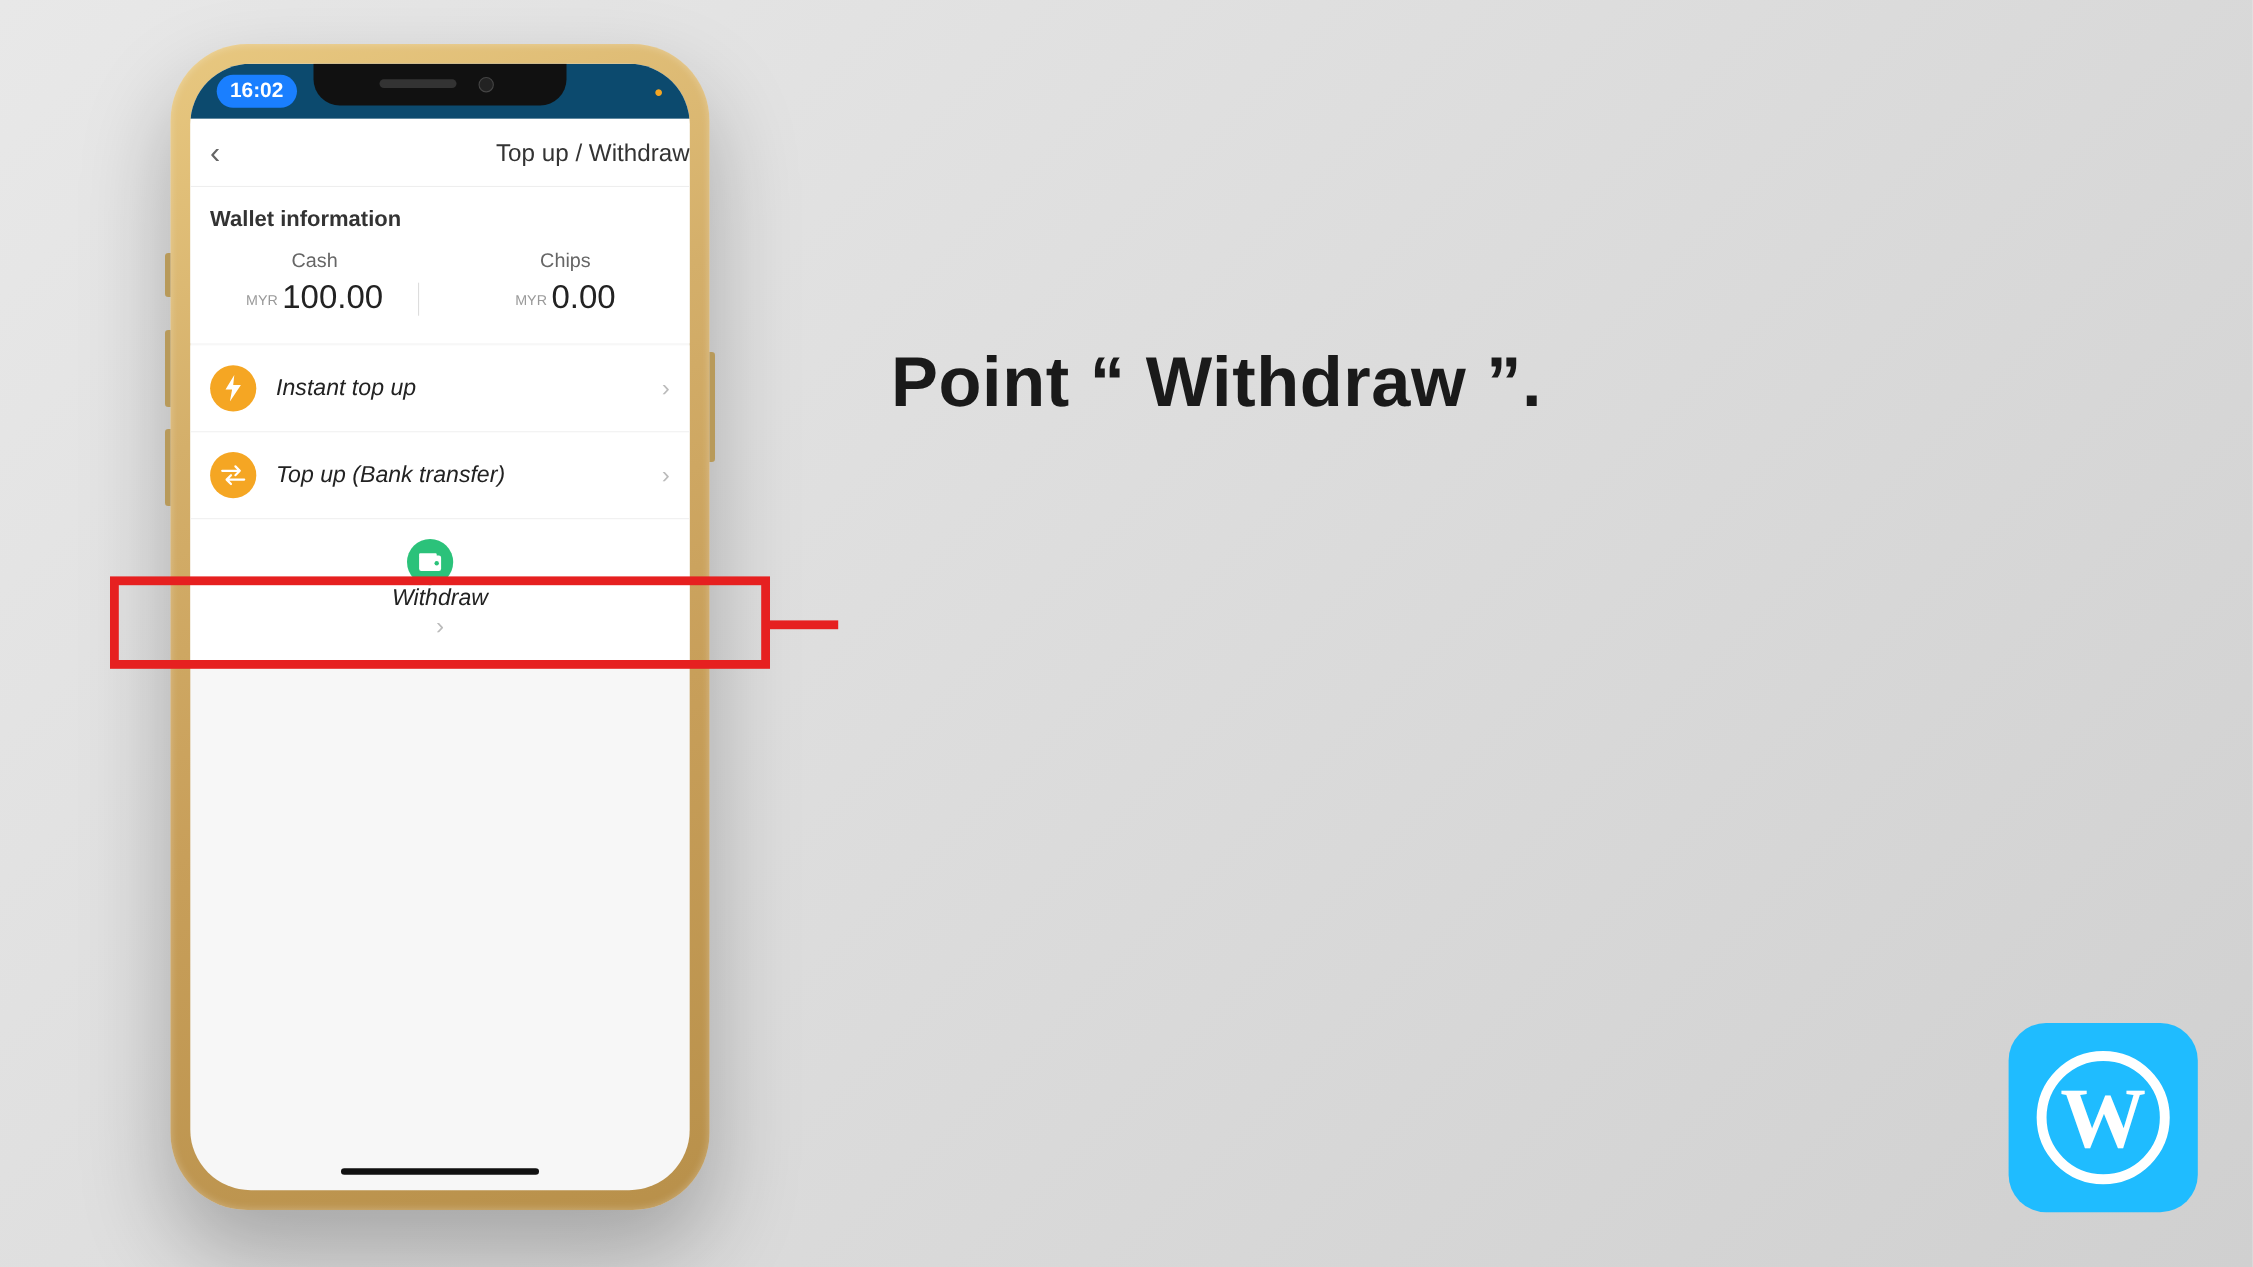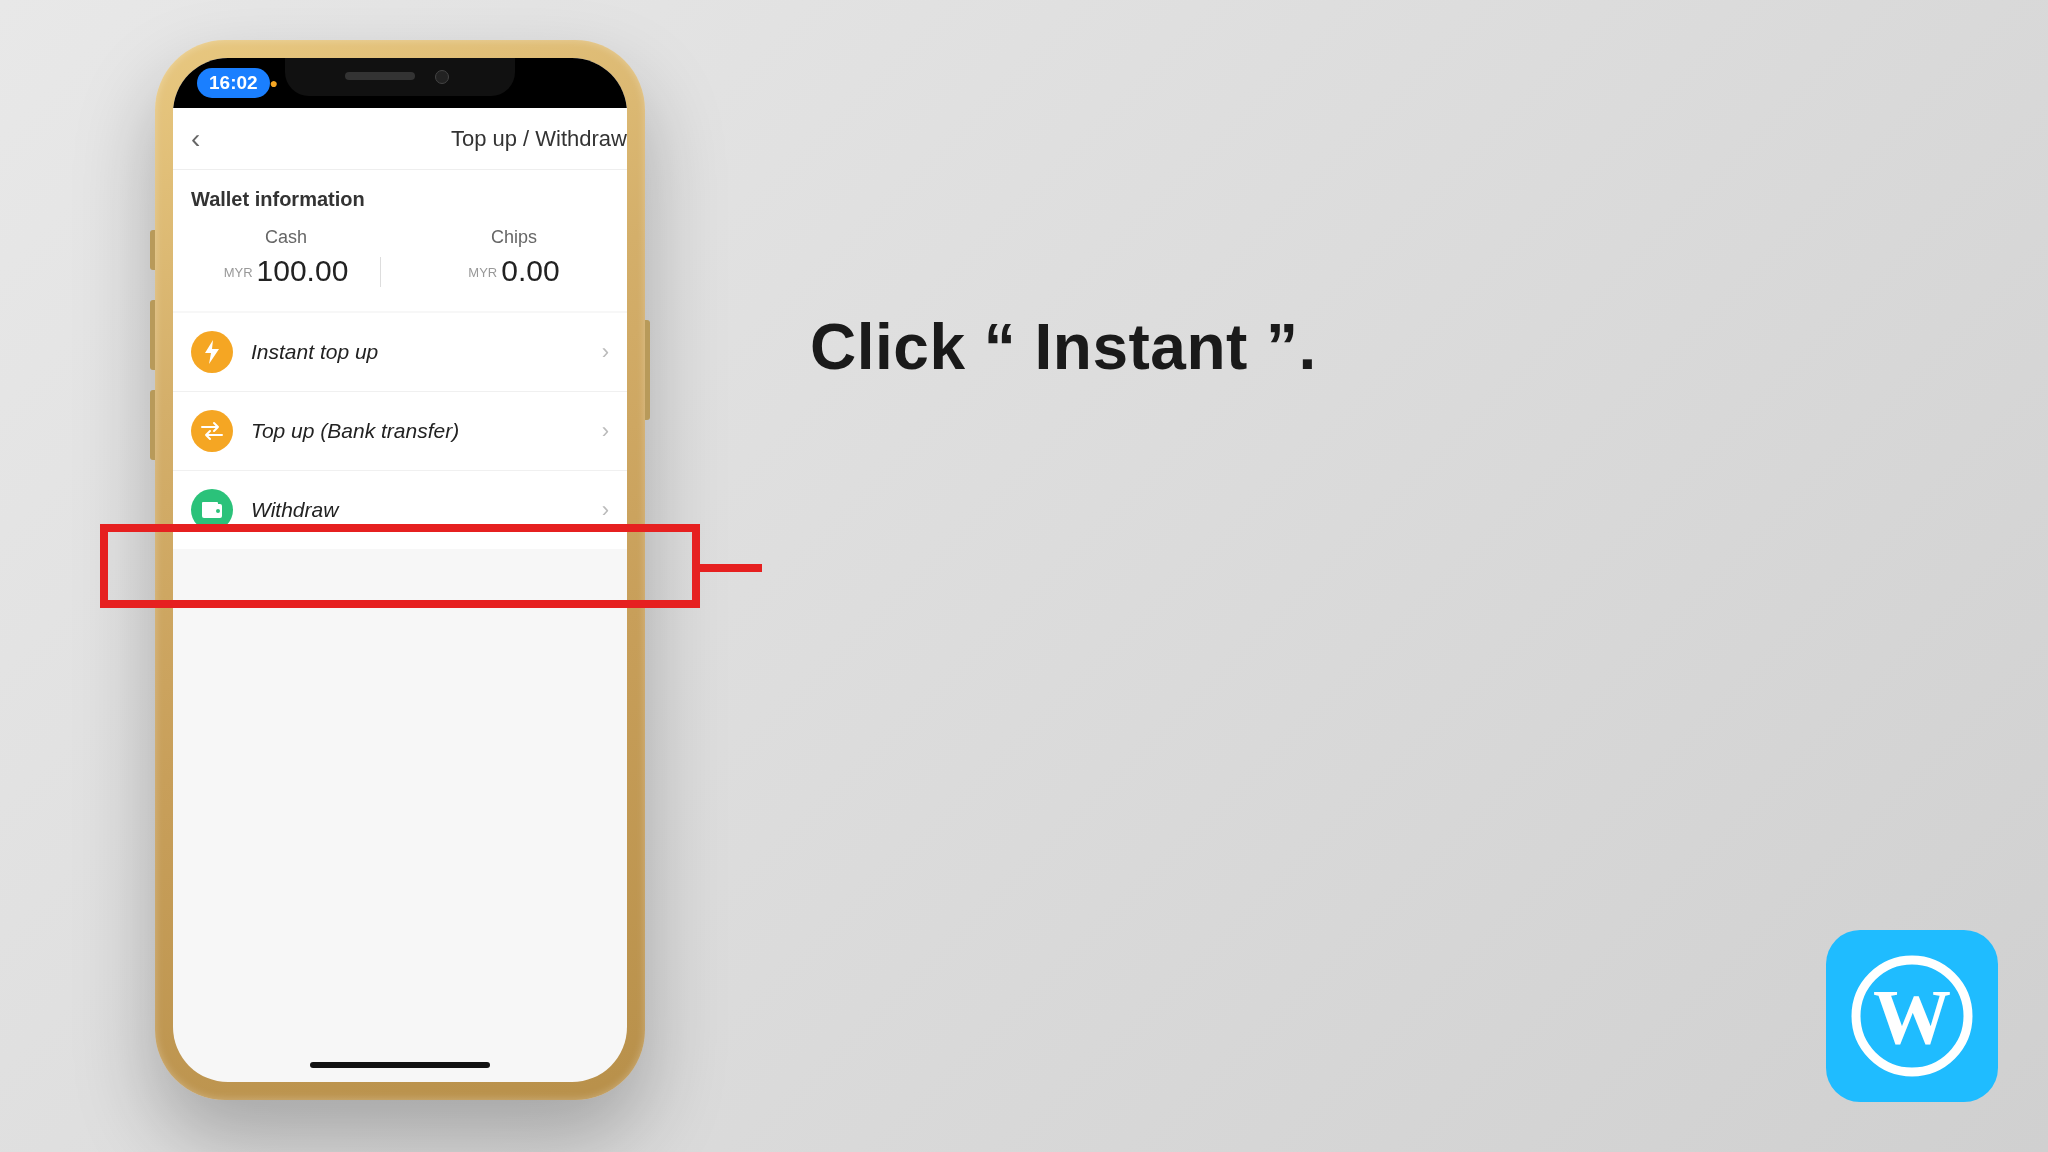--- a/index.html
+++ b/index.html
@@ -93,22 +93,23 @@
     height: 6px;
     background: #111;
     border-radius: 3px;
   }
 
   
   .status-bar {
     height: 50px;
     display: flex;
     align-items: center;
+    justify-content: space-between;
     padding: 0 24px;
-    background: #000000;
+    background: #0c4a6e;
   }
   .status-time {
     background: #1a7fff;
     color: #fff;
     font-size: 19px;
     font-weight: 600;
     padding: 4px 12px;
     border-radius: 18px;
   }
 
@@ -189,21 +190,21 @@
     background: #fff;
     margin-top: 2px;
   }
   .menu-item {
     display: flex;
     align-items: center;
     padding: 18px 18px;
     border-bottom: 1px solid #f0f0f0;
     position: relative;
   }
-  .menu-item:last-child { border-bottom: none; }
+  .menu-item:last-child { border-bottom: none; flex-direction: column; }
   .menu-icon {
     width: 42px;
     height: 42px;
     border-radius: 50%;
     display: flex;
     align-items: center;
     justify-content: center;
     margin-right: 18px;
     flex-shrink: 0;
   }
@@ -348,21 +349,21 @@
     </div>
 
     <div class="home-indicator"></div>
   </div>
 </div>
 
 <div class="highlight-box"></div>
 <div class="highlight-connector"></div>
 
 <div class="instructions">
-  <div class="instruction-line">Click “ Instant ”.</div>
+  <div class="instruction-line">Point “ Withdraw ”.</div>
 </div>
 
 <div class="app-logo">
   <svg width="130" height="130" viewBox="0 0 130 130">
     <circle cx="65" cy="65" r="56" fill="none" stroke="#fff" stroke-width="9"></circle>
     <text x="65" y="92" font-family="Georgia, serif" font-size="78" font-weight="bold" fill="#fff" text-anchor="middle">W</text>
   </svg>
 </div>
 
 </body></html>

